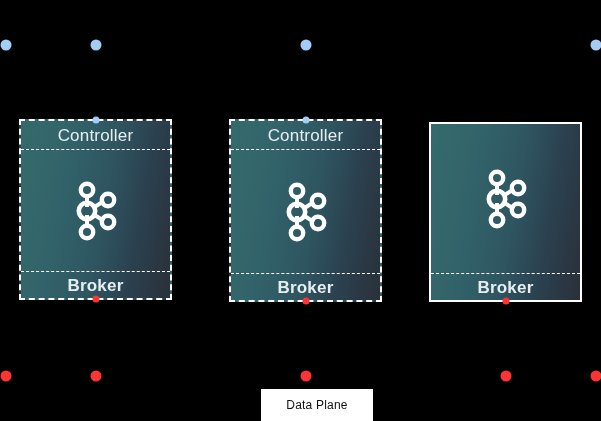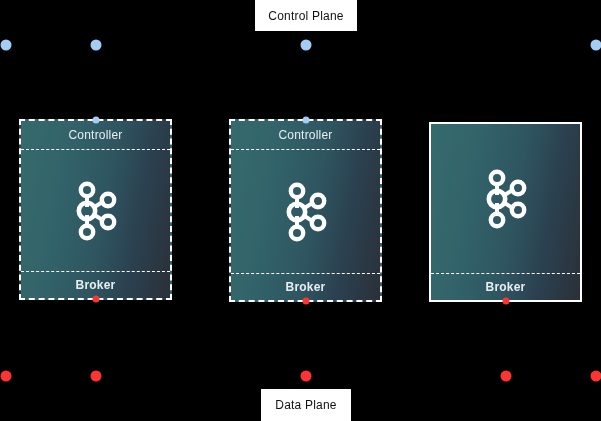--- a/index.html
+++ b/index.html
@@ -31,21 +31,21 @@
   }
   #control-plane-label {
     left: 255px;
     top: 0px;
     width: 102px;
     height: 31px;
   }
   #data-plane-label {
     left: 261px;
     top: 389px;
-    width: 90px;
+    width: 112px;
     height: 32px;
   }
 
   
   .dot {
     position: absolute;
     width: 11px;
     height: 11px;
     border-radius: 50%;
     transform: translate(-50%, -50%);
@@ -69,21 +69,21 @@
   .node.dashed-frame {
     border: 2px dashed #ffffff;
   }
 
   .section {
     position: relative;
     display: flex;
     align-items: center;
     justify-content: center;
     color: #e8eef0;
-    font-size: 12px;
+    font-size: 17px;
     line-height: 1;
     letter-spacing: 0.2px;
   }
   .section.controller {
     height: 28px;
     flex: 0 0 28px;
     border-bottom: 1px dashed #ffffff;
   }
   .section.middle {
     flex: 1 1 auto;
@@ -99,21 +99,20 @@
     width: 46px;
     height: 60px;
     display: block;
   }
 </style>
 </head>
 <body>
 
 <div id="canvas">
 
-  <div id="control-plane-label" class="plane-label">Control Plane</div>
 
   <div class="dot blue" style="left:6px;  top:45px;"></div>
   <div class="dot blue" style="left:96px; top:45px;"></div>
   <div class="dot blue" style="left:306px;top:45px;"></div>
   <div class="dot blue" style="left:596px;top:45px;"></div>
 
   <div class="node dashed-frame" style="left:19px; top:119px; width:153px; height:181px;">
     <div class="section controller">
       <span>Controller</span>
     </div>

